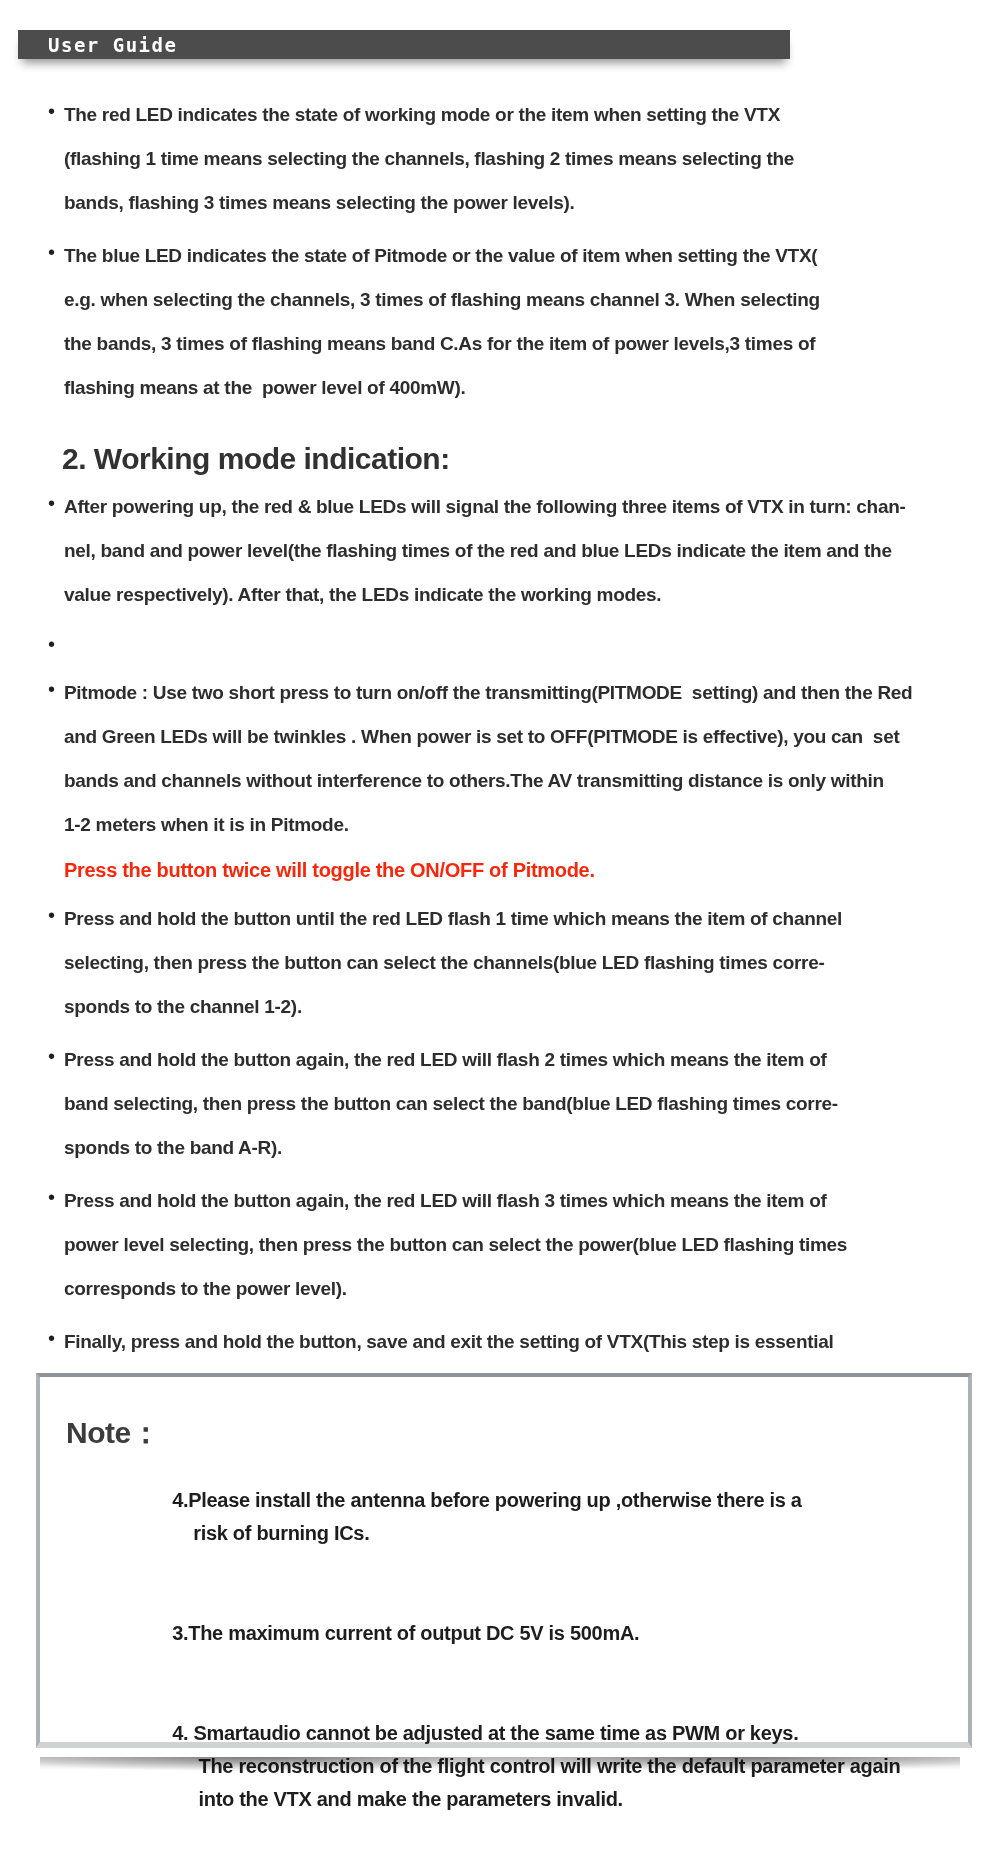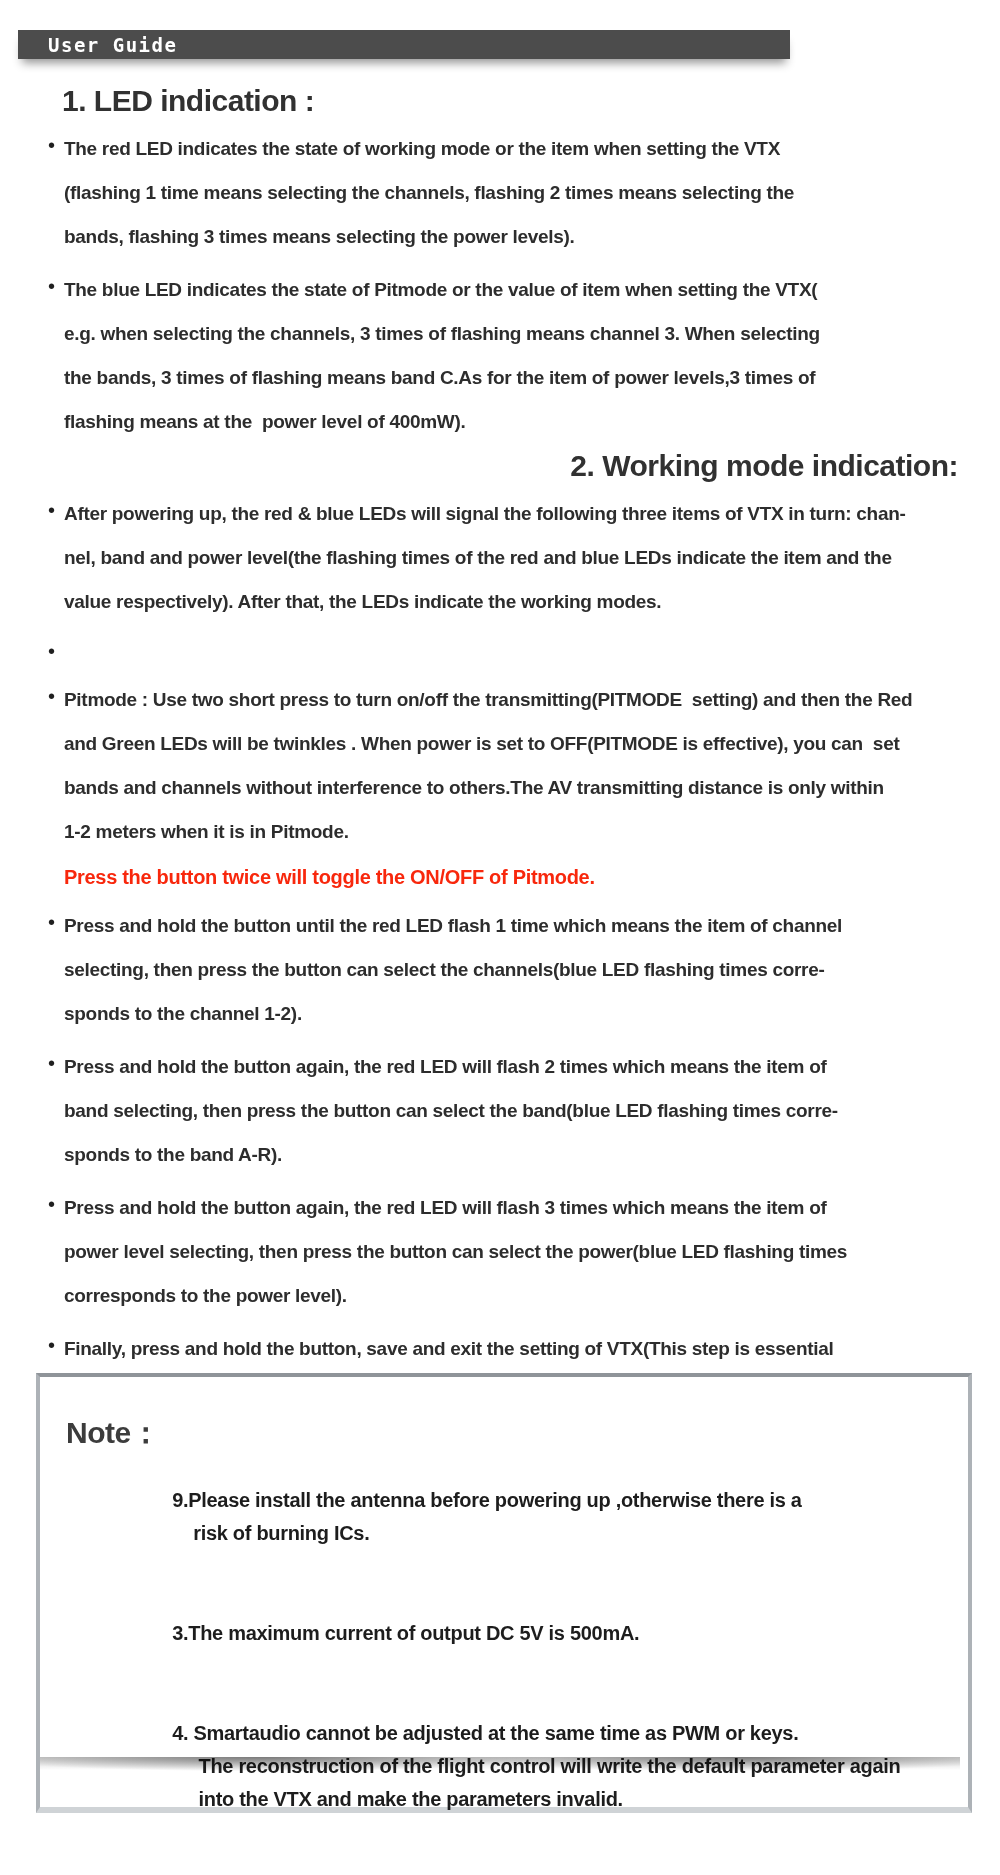--- a/index.html
+++ b/index.html
@@ -23,42 +23,42 @@
     font-size:19px; font-weight:700; letter-spacing:1.5px;
     margin-left:30px;
   }
   
   .content { position:absolute; top:84px; left:48px; width:910px; }
   .sec-heading {
     font-size:30px; font-weight:600; color:#313131;
     letter-spacing:-0.5px; line-height:34px;
     margin:0 0 0 14px;
   }
-  .mt20 { margin-top:5px;text-align:right; }
+  .mt20 { margin-top:32px; }
   .mt8  { margin-top:8px; }
   .bullet { display:flex; margin-top:9px; }
   .dot {
     flex:none; width:16px; color:#1f1f1f;
     font-size:20px; line-height:36px;
   }
   .btext {
     white-space:pre;
     font-size:19px; font-weight:700; color:#2d2d2d;
     letter-spacing:-0.3px; line-height:44px;
   }
   .red-line {
     margin-top:5px; padding-left:16px;
     white-space:pre;
     font-size:20px; font-weight:700; line-height:36px;
     letter-spacing:-0.3px;
     color:#f8270c;
   }
   
   .note-box {
-    position:absolute; top:1373px; left:36px; width:936px; height:440px;
+    position:absolute; top:1373px; left:36px; width:936px; height:375px;
     box-sizing:border-box;
     background:#ffffff;
     border:4px solid #adb2b7;
     border-top-color:#8f9499;
     border-bottom:6px solid #cfd3d6;
   }
   .note-inner { display:flex; padding:38px 18px 0 26px; }
   .note-label {
     flex:none;
     font-size:30px; font-weight:600; color:#3c3c3c;
@@ -84,21 +84,20 @@
 <body>
 
 <div class="page">
 
   <div class="header-bar">
     <span class="header-title">User Guide</span>
   </div>
 
   <div class="content">
 
-    <h2 class="sec-heading">1. LED indication :</h2>
     <div class="bullet">
       <span class="dot">•</span>
       <div class="btext">The red LED indicates the state of working mode or the item when setting the VTX
 (flashing 1 time means selecting the channels, flashing 2 times means selecting the
 bands, flashing 3 times means selecting the power levels).</div>
     </div>
     <div class="bullet">
       <span class="dot">•</span>
       <div class="btext">The blue LED indicates the state of Pitmode or the value of item when setting the VTX(
 e.g. when selecting the channels, 3 times of flashing means channel 3. When selecting
@@ -152,21 +151,21 @@
       <span class="dot">•</span>
       <div class="btext">Press the button twice will toggle the ON/OFF of Pitmode.</div>
     </div>
 
   </div>
 
   <div class="note-box">
     <div class="note-inner">
       <span class="note-label">Note：</span>
       <div class="note-items">
-        <div class="note-item">9.Please install the antenna before powering up ,otherwise there is a
+        <div class="note-item">4.Please install the antenna before powering up ,otherwise there is a
     risk of burning ICs.</div>
         <div class="note-item">3.The maximum current of output DC 5V is 500mA.</div>
         <div class="note-item">4. Smartaudio cannot be adjusted at the same time as PWM or keys.
      The reconstruction of the flight control will write the default parameter again
      into the VTX and make the parameters invalid.</div>
         
       </div>
     </div>
   </div>
 

